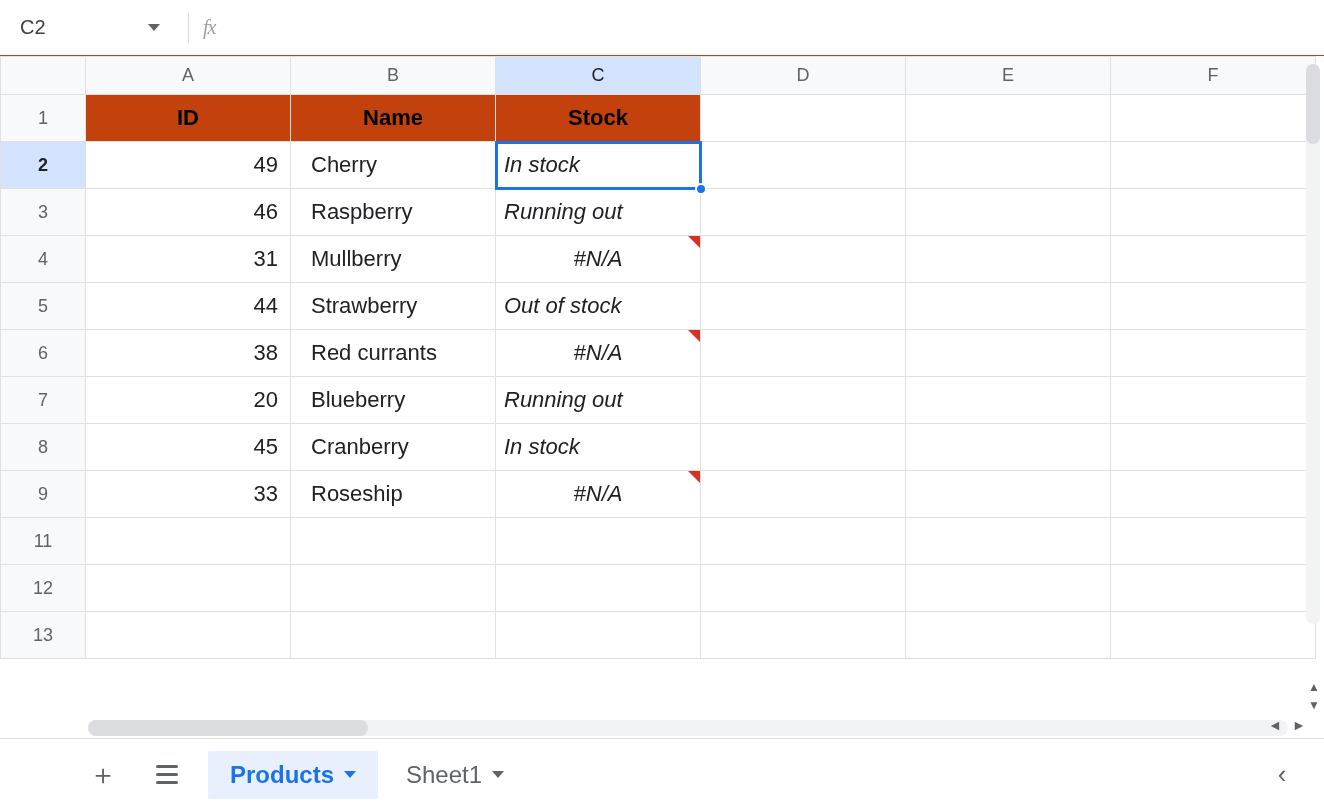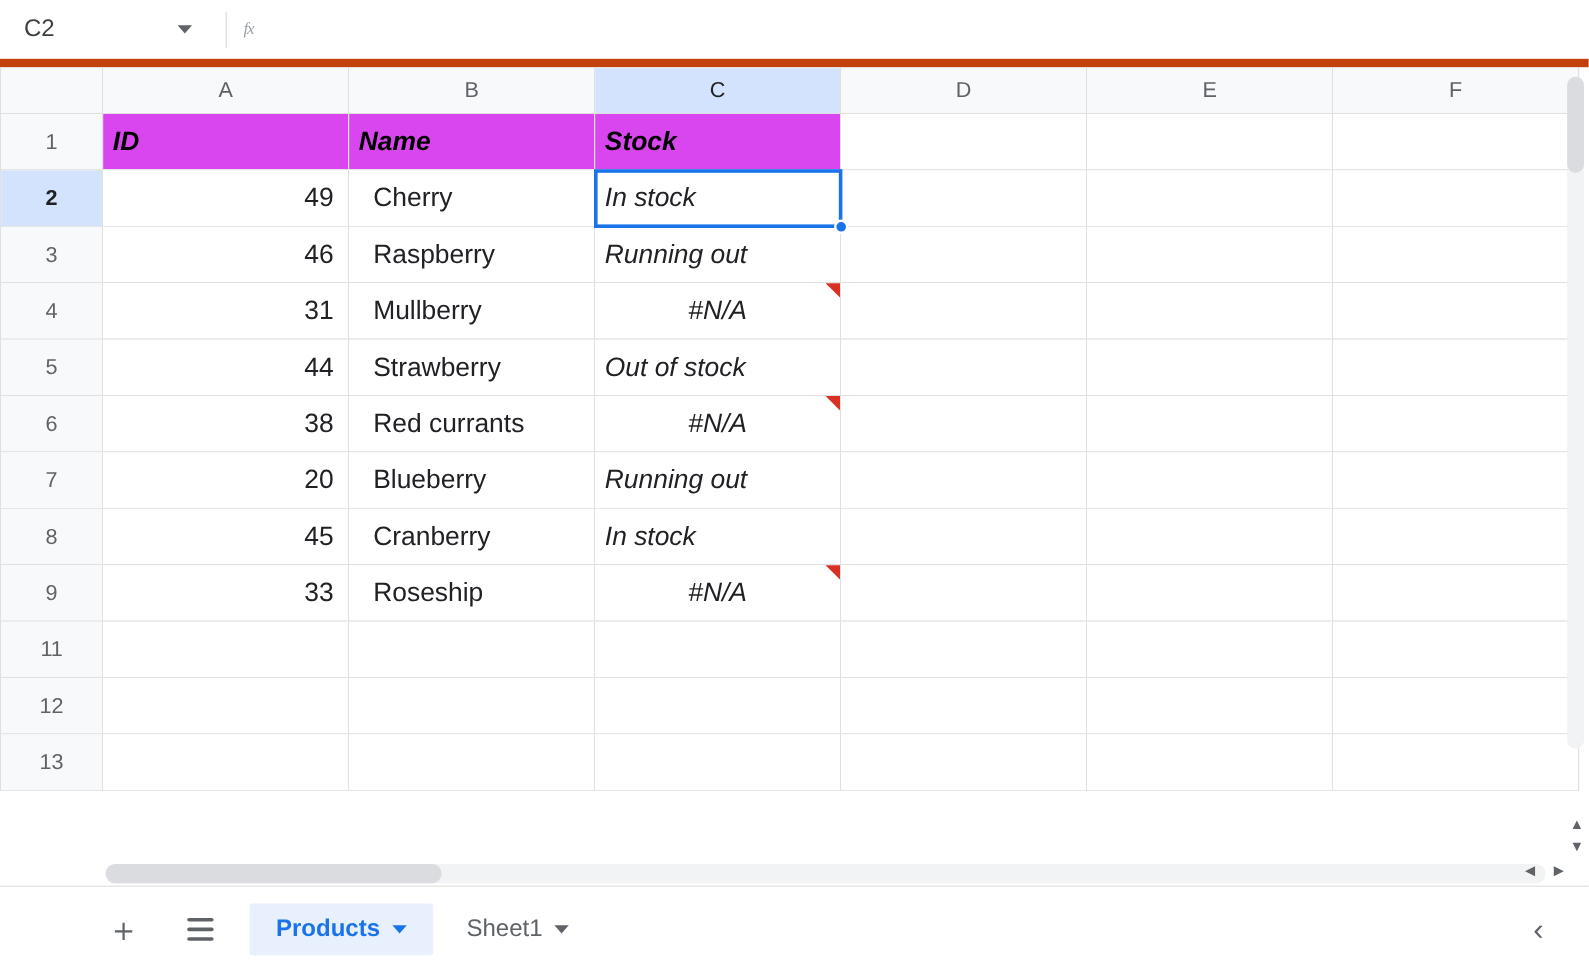--- a/index.html
+++ b/index.html
@@ -11,21 +11,21 @@
     background: #fff;
     width: 1324px; height: 810px;
     overflow: hidden;
     position: relative;
   }
   
   .fbar {
     display: flex;
     align-items: center;
     height: 56px;
-    border-bottom: 7px solid #c2410c;
+    border-bottom: 1px solid #c2410c;
     padding-left: 10px;
     position: relative;
   }
   .name-box {
     width: 160px;
     display: flex;
     align-items: center;
     justify-content: space-between;
     padding: 4px 10px 4px 6px;
     font-size: 20px;
@@ -39,21 +39,21 @@
     border-top: 7px solid #5f6368;
   }
   .vsep {
     width: 1px; height: 30px;
     background: #dadce0;
     margin: 0 14px 0 18px;
   }
   .fx {
     font-family: "Times New Roman", serif;
     font-style: italic;
-    font-size: 14px;
+    font-size: 20px;
     color: #9aa0a6;
     margin-right: 14px;
     letter-spacing: -1px;
   }
   .formula {
     font-family: Consolas, Menlo, monospace;
     font-size: 22px;
     letter-spacing: 0.5px;
     color: #202124;
   }
@@ -112,24 +112,24 @@
     font-weight: 700;
   }
   
   col.cRow  { width: 85px; }
   col.cA    { width: 205px; }
   col.cB    { width: 205px; }
   col.cC    { width: 205px; }
   col.cRest { width: 205px; }
   
   td.datah {
-    background: #d946ef;
+    background: #c2410c;
     font-weight: 700;
+    text-align: center;
     color: #000;
-    font-style: italic;
   }
   td.idcell  { text-align: right; padding-right: 12px; margin-left: 32px; }
   td.namecell{ text-align: left; padding-left: 20px; }
   td.stkcell { text-align: left; font-style: italic; }
   td.center  { text-align: center; }
   
   td.sel {
     outline: 3px solid #1a73e8;
     outline-offset: -2px;
     z-index: 5;
@@ -215,21 +215,21 @@
     display: flex; align-items:center; justify-content:center;
     color: #5f6368; font-size: 28px;
     cursor: pointer;
     border-radius: 4px;
   }
   .tabbar .spacer { width: 18px; }
   .sheet-tab {
     display: flex; align-items: center;
     gap: 10px;
     padding: 10px 22px;
-    font-size: 20px;
+    font-size: 24px;
     color: #5f6368;
     cursor: pointer;
     border-radius: 2px;
   }
   .sheet-tab.active {
     background: #e8f0fe;
     color: #1a73e8;
     font-weight: 700;
   }
   .sheet-tab .mini-dd {

